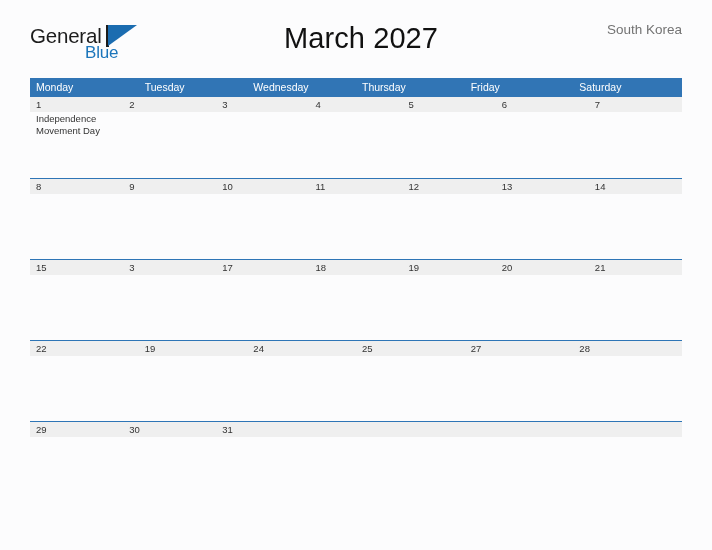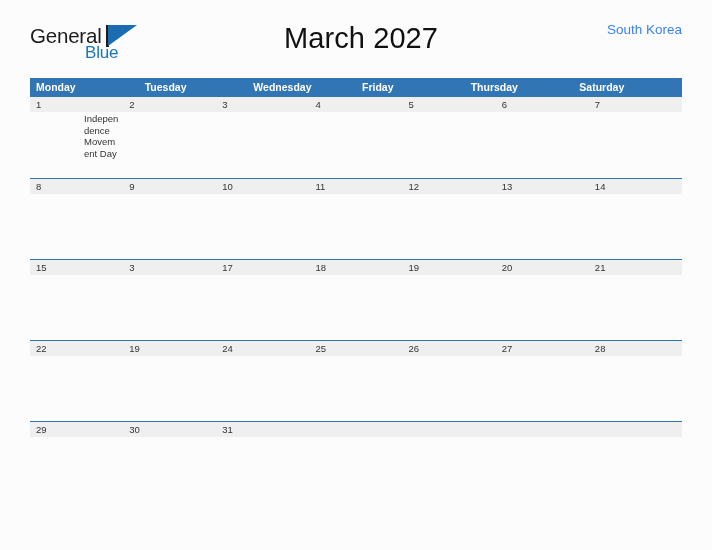--- a/index.html
+++ b/index.html
@@ -80,21 +80,21 @@
     font-weight: 400;
     letter-spacing: 0.1px;
     padding-left: 10px;
     white-space: nowrap;
   }
   .country {
     flex: 0 0 auto;
     width: 150px;
     text-align: right;
     font-size: 13.5px;
-    color: #3b82f6;
+    color: #737373;
     white-space: nowrap;
   }
 
   
   .calendar {
     position: absolute;
     left: 30px;
     top: 78px;
     width: 652px;
   }
@@ -106,21 +106,20 @@
   }
   .dow {
     flex: 1 1 0;
     color: #ffffff;
     font-size: 10.5px;
     line-height: 19px;
     padding-left: 6px;
     box-sizing: border-box;
     white-space: nowrap;
     overflow: hidden;
-    font-weight: bold;
   }
   .week {
     position: relative;
     width: 100%;
     height: 81px;
     border-top: 1px solid #2e75b6;
     box-sizing: border-box;
     background: #fcfcfd;
   }
   .week:first-of-type {
@@ -150,21 +149,20 @@
   }
   .daynum {
     font-size: 9.5px;
     line-height: 15px;
     color: #333333;
     display: block;
     height: 15px;
   }
   .events {
     margin-top: 1px;
-    margin-left: 48px;
   }
   .event {
     font-size: 9.5px;
     line-height: 11.5px;
     color: #333333;
     display: block;
     word-wrap: break-word;
   }
   .cell.empty .daynum { visibility: hidden; }
 </style>
@@ -187,22 +185,22 @@
     <div class="country">South Korea</div>
 
   </div>
 
   <div class="calendar">
 
     <div class="dow-row">
       <div class="dow">Monday</div>
       <div class="dow">Tuesday</div>
       <div class="dow">Wednesday</div>
+      <div class="dow">Thursday</div>
       <div class="dow">Friday</div>
-      <div class="dow">Thursday</div>
       <div class="dow">Saturday</div>
     </div>
 
     <div id="weeks-host">
         <div class="week">
           <div class="week-band"></div>
           <div class="week-cells">
             <div class="cell">
               <span class="daynum">1</span>
               <div class="events">
@@ -290,23 +288,20 @@
             <div class="cell">
               <span class="daynum">19</span>
             </div>
             <div class="cell">
               <span class="daynum">24</span>
             </div>
             <div class="cell">
               <span class="daynum">25</span>
             </div>
             <div class="cell">
-              <span class="daynum">26</span>
-            </div>
-            <div class="cell">
               <span class="daynum">27</span>
             </div>
             <div class="cell">
               <span class="daynum">28</span>
             </div>
           </div>
         </div>
         <div class="week">
           <div class="week-band"></div>
           <div class="week-cells">

